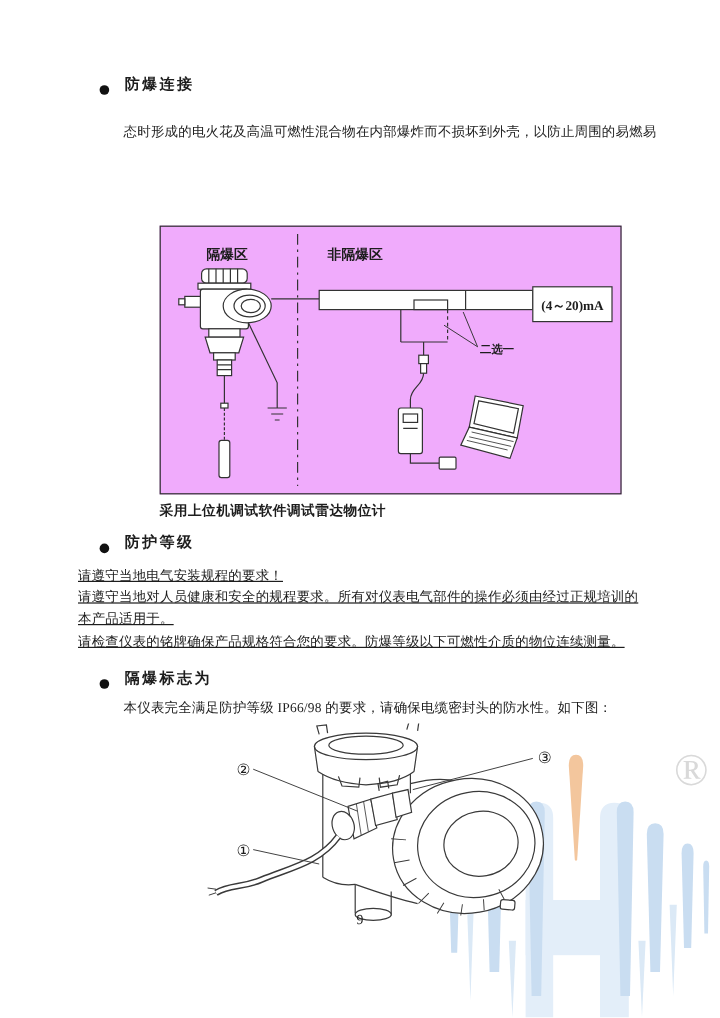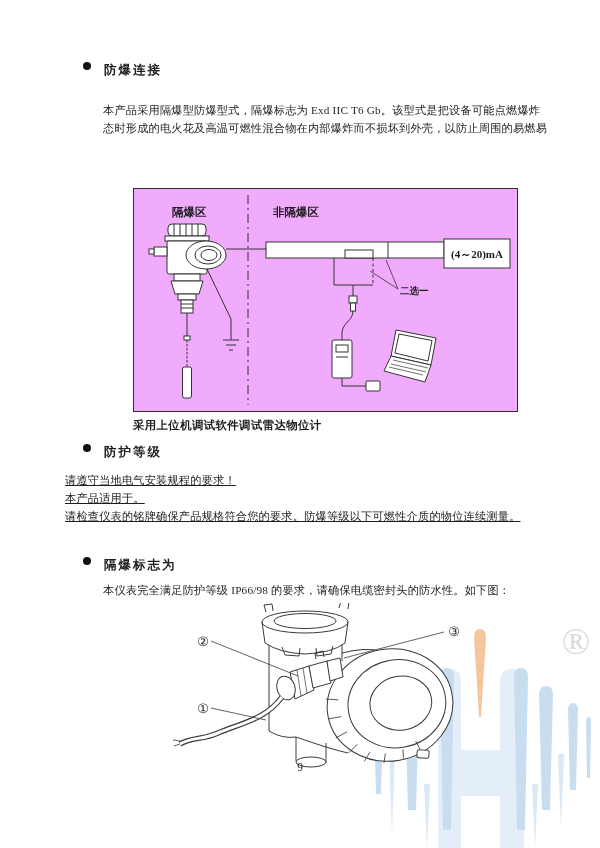--- a/index.html
+++ b/index.html
@@ -1,21 +1,21 @@
 <!DOCTYPE html>
 <html><head>
 <meta charset="utf-8">
 <style>
   html,body{margin:0;padding:0;}
   body{
     width:600px;height:848px;background:#ffffff;position:relative;overflow:hidden;
     font-family:"Liberation Serif","DejaVu Serif",serif;color:#1d1d1d;
   }
   .abs{position:absolute;}
-  .heading{font-size:12.5px;font-weight:bold;letter-spacing:2px;display:flex;align-items:flex-start;}
+  .heading{font-size:12.5px;font-weight:bold;letter-spacing:2px;display:flex;align-items:flex-end;}
   .bullet{width:8px;height:8px;border-radius:50%;background:#111;display:inline-block;margin-right:13px;flex:0 0 auto;}
   .bodyline{font-size:11.2px;line-height:18.4px;white-space:nowrap;letter-spacing:0.2px;}
   .p1 .bodyline{line-height:18.4px;}
   .p2 .bodyline{line-height:18.2px;text-decoration:underline;}
   .caption{font-size:11.4px;font-weight:bold;letter-spacing:0.4px;}
   .figure-box{border:1px solid #2e2e2e;background:#f0abfc;font-weight:bold;}
   .pageno{width:600px;text-align:center;font-size:11.5px;}
   svg text{font-family:"Liberation Serif","DejaVu Serif",serif;}
   .wm{pointer-events:none;}
 </style>
@@ -51,21 +51,20 @@
 
   <text x="258" y="56" font-size="38" fill="#d9d9d9" text-anchor="middle">®</text>
 </svg>
 
 <div class="abs heading" style="left:83px;top:62px;">
   <span class="bullet"></span>
   <span>防爆连接</span>
 </div>
 
 <div class="abs p1" style="left:103px;top:101px;">
-  <div class="bodyline">本产品采用隔爆型防爆型式，隔爆标志为 Exd IIC T6 Gb。该型式是把设备可能点燃爆炸</div>
   <div class="bodyline">态时形成的电火花及高温可燃性混合物在内部爆炸而不损坏到外壳，以防止周围的易燃易</div>
 </div>
 
 <div class="abs figure-box" style="left:133px;top:188px;width:383px;height:222px;">
 <svg width="383" height="222" viewBox="0 0 383 222">
   <g stroke="#333" fill="none" stroke-width="1">
 
     <line x1="114" y1="6" x2="114" y2="216" stroke-dasharray="9 4 2 4"></line>
   </g>
   <text x="38" y="27" font-size="11.5" fill="#1d1d1d">隔爆区</text>
@@ -137,20 +136,21 @@
 
 <div class="abs caption" style="left:133px;top:418px;">采用上位机调试软件调试雷达物位计</div>
 
 <div class="abs heading" style="left:83px;top:444px;">
   <span class="bullet"></span>
   <span>防护等级</span>
 </div>
 
 <div class="abs p2" style="left:65px;top:471px;">
   <div class="bodyline">请遵守当地电气安装规程的要求！</div>
+  <div class="bodyline">请遵守当地对人员健康和安全的规程要求。所有对仪表电气部件的操作必须由经过正规培训的</div>
   <div class="bodyline">本产品适用于。</div>
   <div class="bodyline">请检查仪表的铭牌确保产品规格符合您的要求。防爆等级以下可燃性介质的物位连续测量。</div>
 </div>
 
 <div class="abs heading" style="left:83px;top:557px;">
   <span class="bullet"></span>
   <span>隔爆标志为</span>
 </div>
 
 <div class="abs bodyline" style="left:103px;top:581px;">本仪表完全满足防护等级 IP66/98 的要求，请确保电缆密封头的防水性。如下图：</div>

